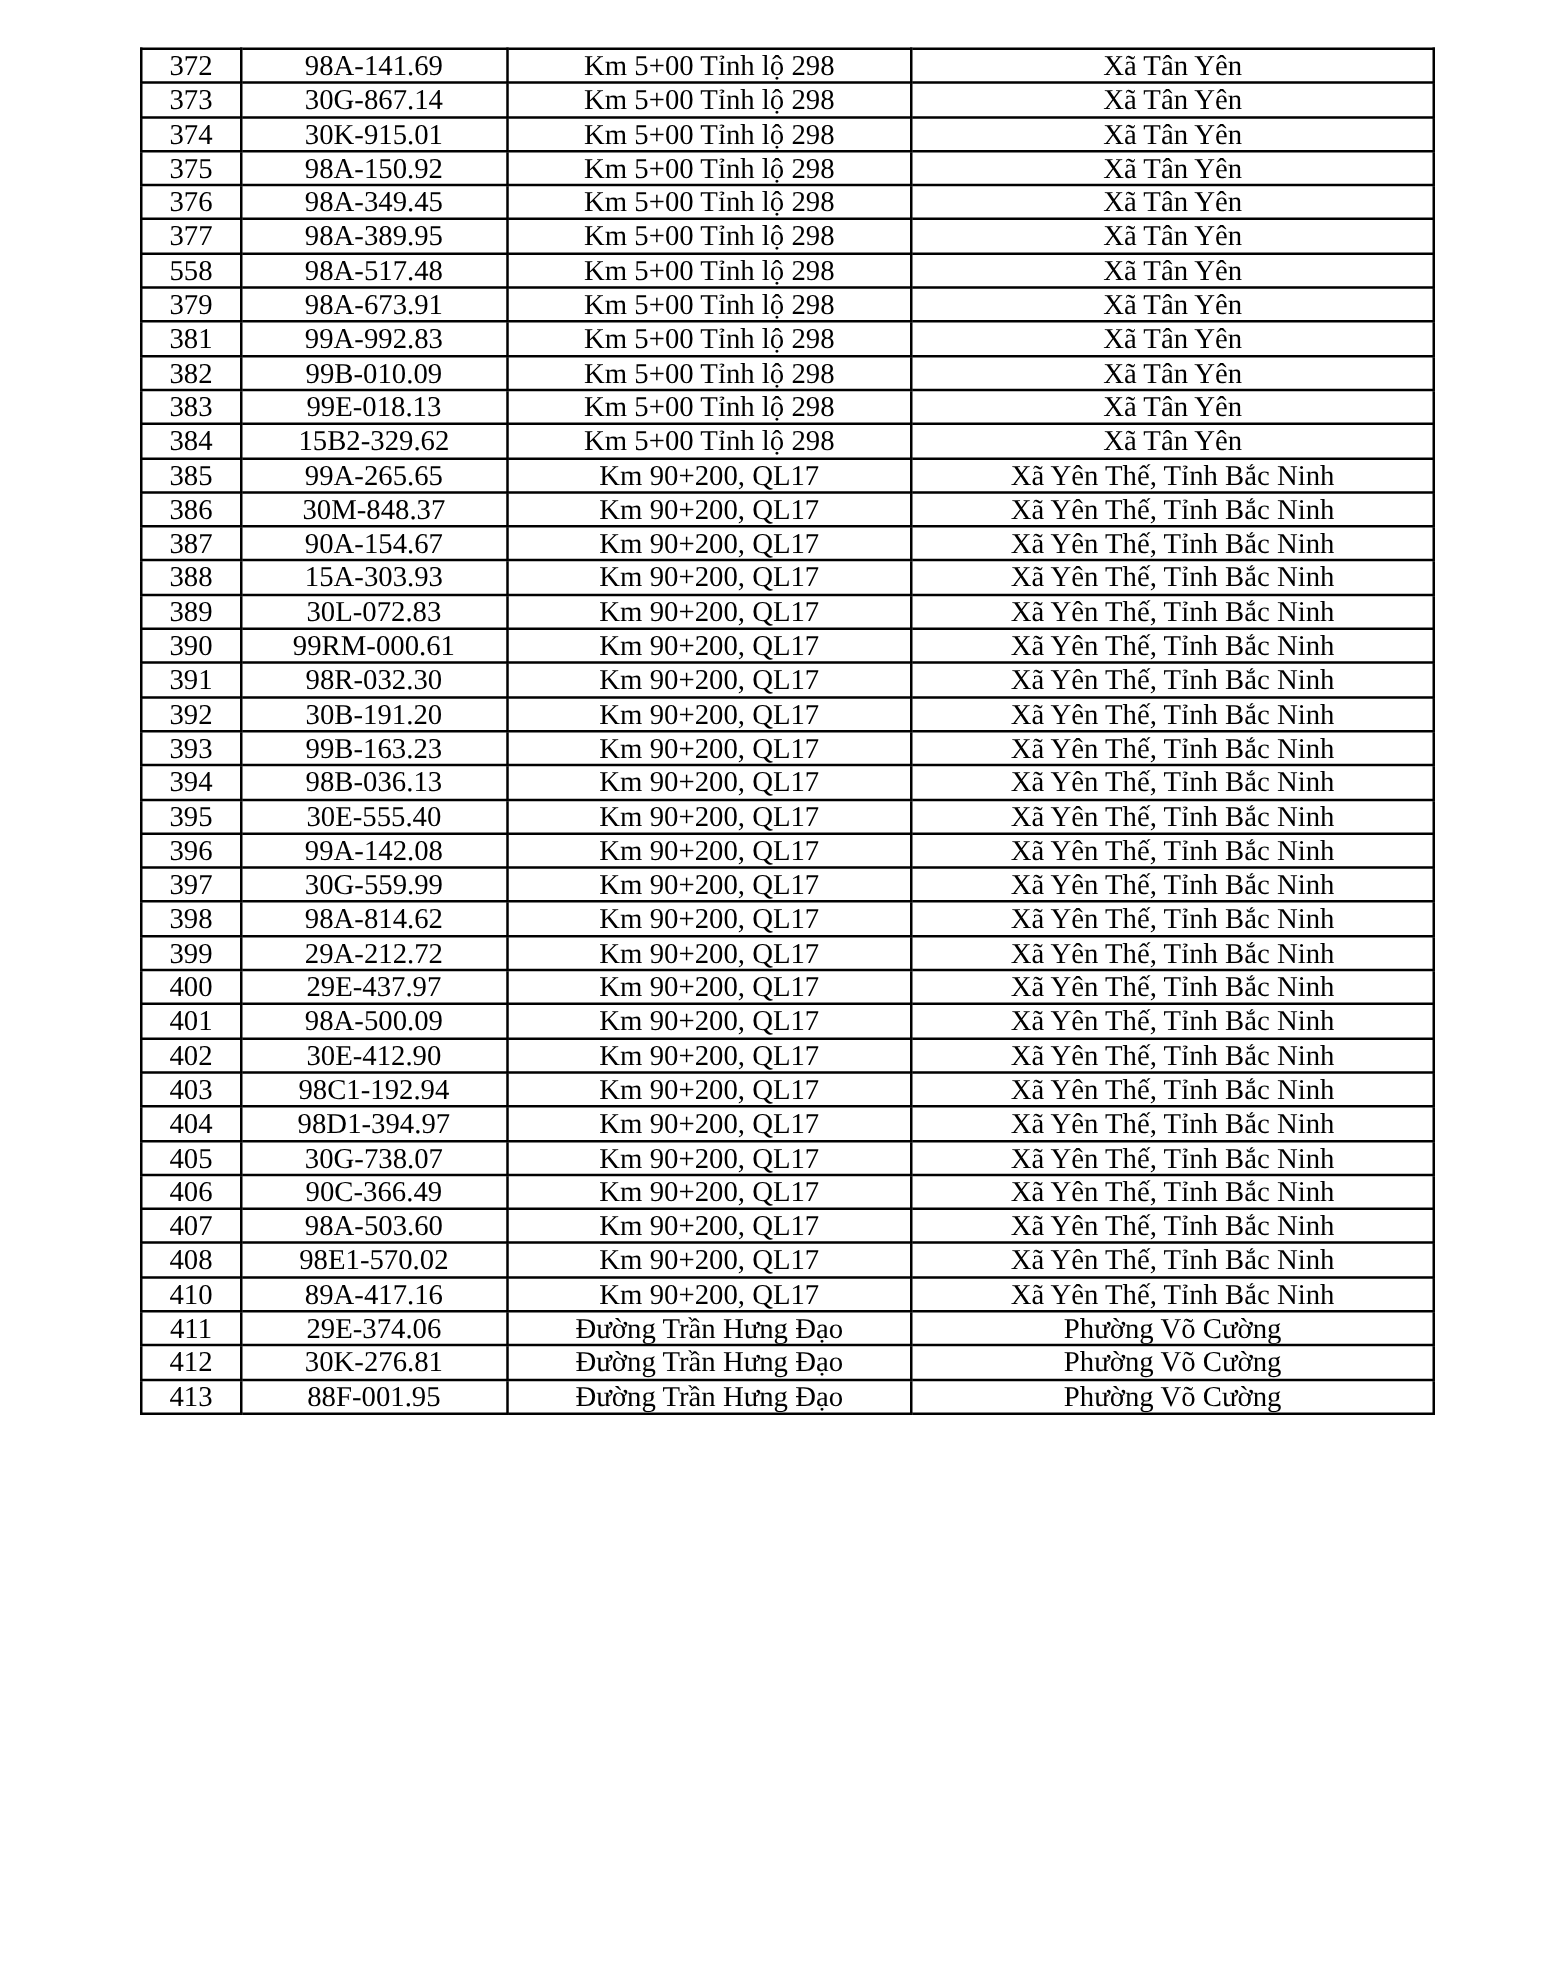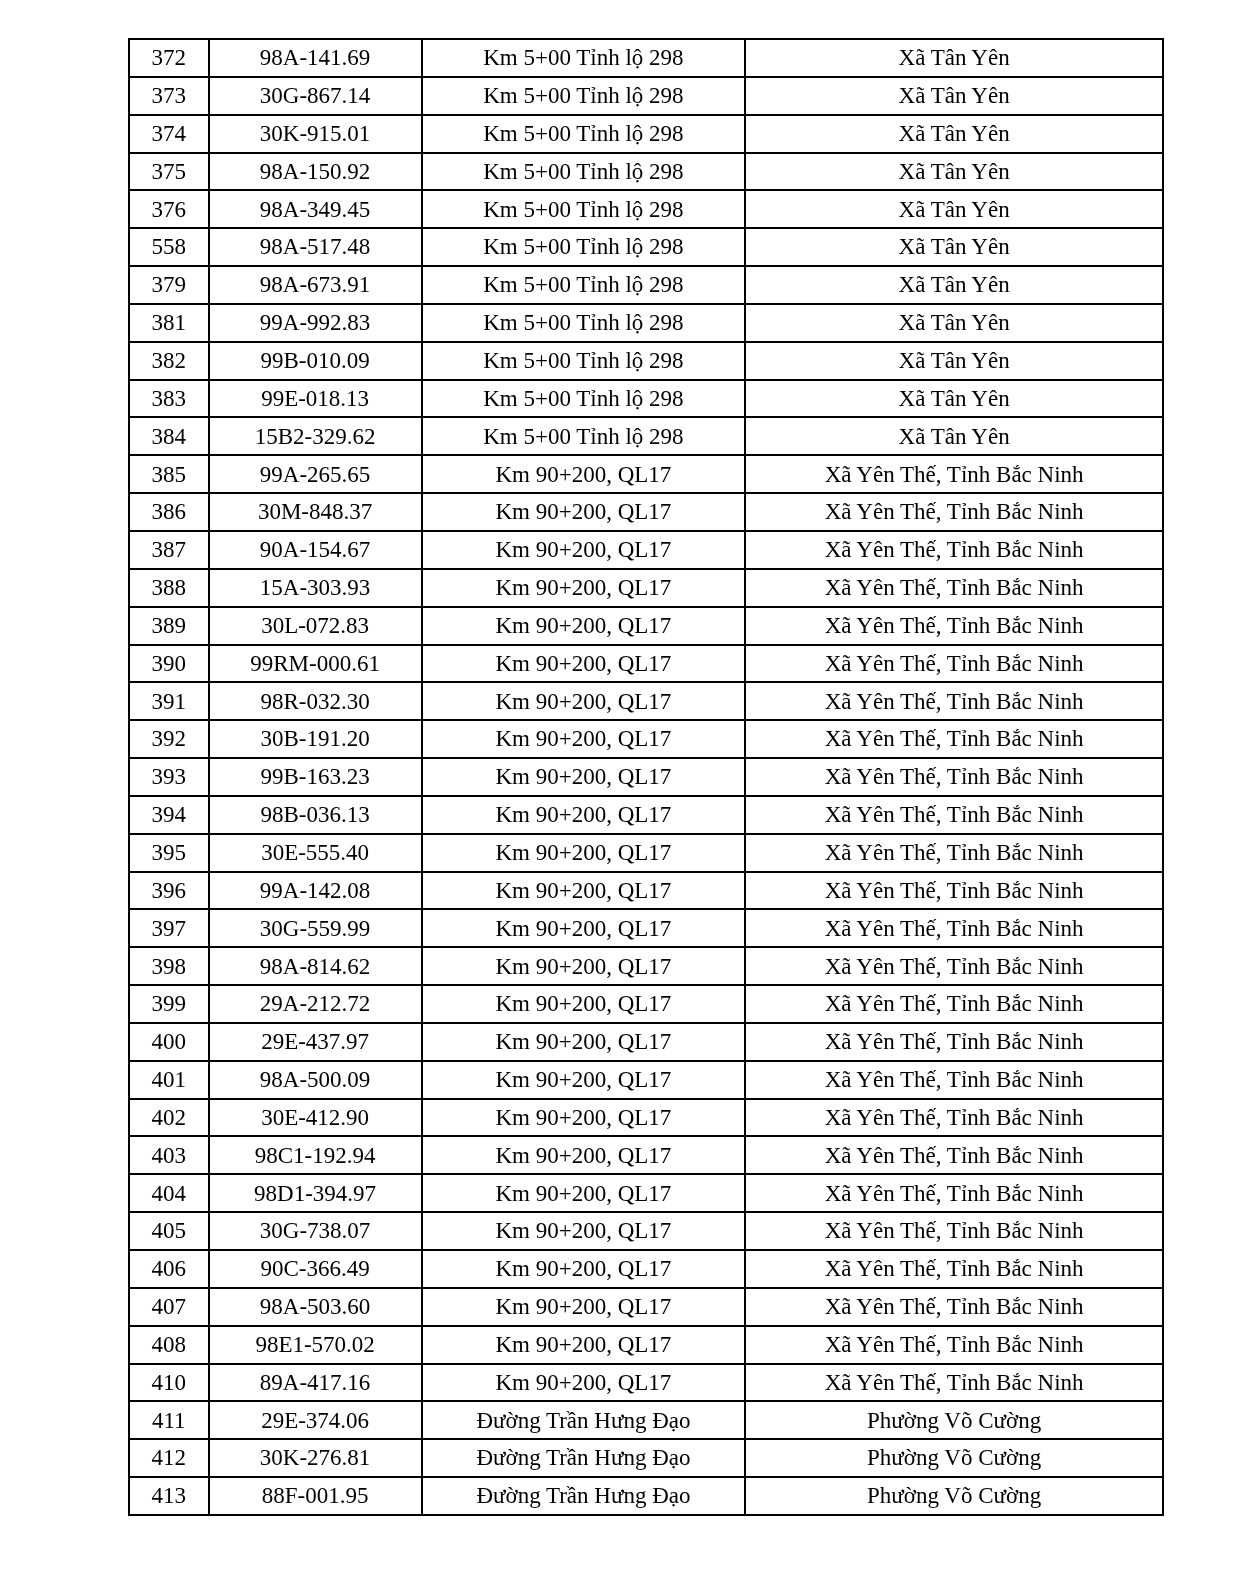--- a/index.html
+++ b/index.html
@@ -9,24 +9,24 @@
   }
   body {
     width: 1240px;
     height: 1571px;
     position: relative;
     font-family: "Liberation Serif", "DejaVu Serif", serif;
     color: #000000;
   }
   .doc-table {
     position: absolute;
-    left: 128px;
+    left: 112px;
     top: 38px;
     width: 1036px;
-    height: 1478px;
+    height: 1086px;
     border-collapse: collapse;
     table-layout: fixed;
     font-family: Liberation Serif, serif;
   }
   .doc-table td {
     border: 2px solid #000000;
     text-align: center;
     vertical-align: middle;
     font-size: 23px;
     line-height: 1.1;
@@ -74,20 +74,26 @@
         <td>Km 5+00 Tỉnh lộ 298</td>
         <td>Xã Tân Yên</td>
       </tr>
       <tr>
         <td>376</td>
         <td>98A-349.45</td>
         <td>Km 5+00 Tỉnh lộ 298</td>
         <td>Xã Tân Yên</td>
       </tr>
       <tr>
+        <td>377</td>
+        <td>98A-389.95</td>
+        <td>Km 5+00 Tỉnh lộ 298</td>
+        <td>Xã Tân Yên</td>
+      </tr>
+      <tr>
         <td>558</td>
         <td>98A-517.48</td>
         <td>Km 5+00 Tỉnh lộ 298</td>
         <td>Xã Tân Yên</td>
       </tr>
       <tr>
         <td>379</td>
         <td>98A-673.91</td>
         <td>Km 5+00 Tỉnh lộ 298</td>
         <td>Xã Tân Yên</td>

